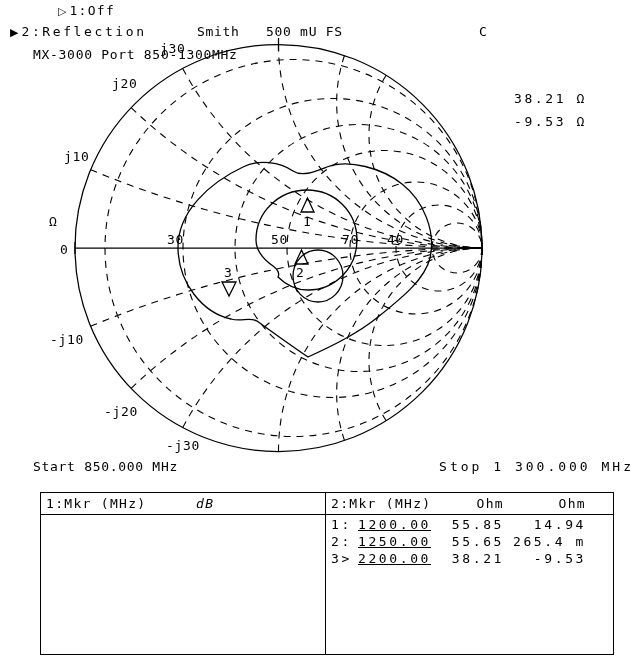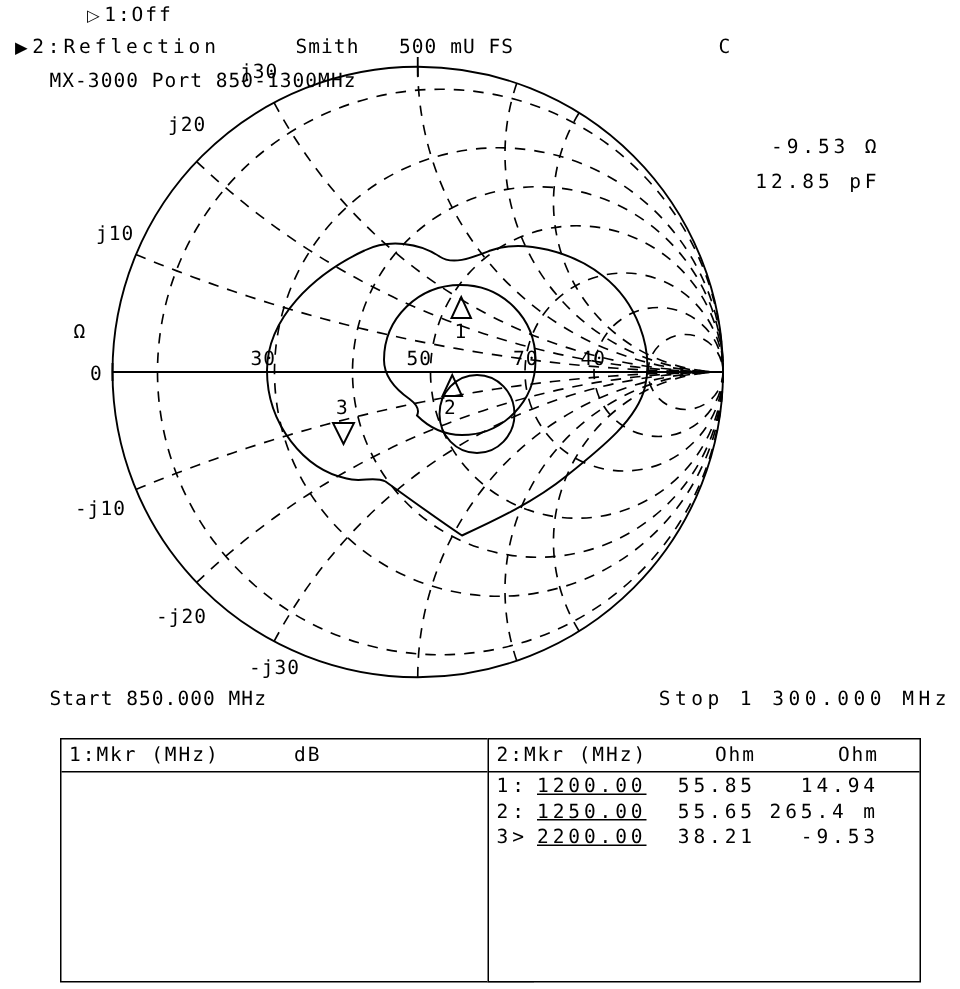--- a/index.html
+++ b/index.html
@@ -30,21 +30,21 @@
   .start-lbl{left:33px;top:459px;}
   .stop-lbl{right:6px;top:459px;letter-spacing:3px;text-align:right;}
   
   .mtable{position:absolute;top:492px;height:163px;border:1px solid #000;
           box-sizing:border-box;background:#fff;z-index:2;}
   #table1{left:40px;width:316px;}
   #table2{left:325px;width:289px;}
   .thead{position:absolute;top:0;left:0;right:0;height:21px;border-bottom:1px solid #000;}
   .thead span,.trow span{position:absolute;top:3px;white-space:pre;}
   .t-title{left:5px;}
-  .t1-db{left:155px;}
+  .t1-db{left:155px;font-style:italic;}
   .t2-ohm1{left:115px;width:63px;text-align:right;}
   .t2-ohm2{left:185px;width:75px;text-align:right;}
   .trow{position:absolute;left:0;right:0;height:17px;}
   .trow span{top:0;}
   .r0{top:24px;} .r1{top:41px;} .r2{top:58px;}
   .c-num{left:5px;}
   .c-freq{left:14px;width:91px;text-align:right;text-decoration:underline;}
   .c-r{left:115px;width:63px;text-align:right;}
   .c-x{left:185px;width:75px;text-align:right;}
 </style>
@@ -125,22 +125,22 @@
 <div class="lbl lbl-r30">30</div>
 <div class="lbl lbl-r50">50</div>
 <div class="lbl lbl-r70">70</div>
 <div class="lbl lbl-r90">40</div>
 
 <div class="lbl lbl-m1">1</div>
 <div class="lbl lbl-m2">2</div>
 <div class="lbl lbl-m3">3</div>
 
 <div class="readout">
+  <div class="val">38.21 Ω</div>
   <div class="val">-9.53 Ω</div>
-  <div class="val">12.85 pF</div>
 </div>
 
 <div class="abs start-lbl">Start 850.000 MHz</div>
 <div class="abs stop-lbl">Stop 1 300.000 MHz</div>
 
 <div class="mtable" id="table1">
   <div class="thead ls-a">
     <span class="t-title">1:Mkr (MHz)</span>
     <span class="t1-db">dB</span>
   </div>

